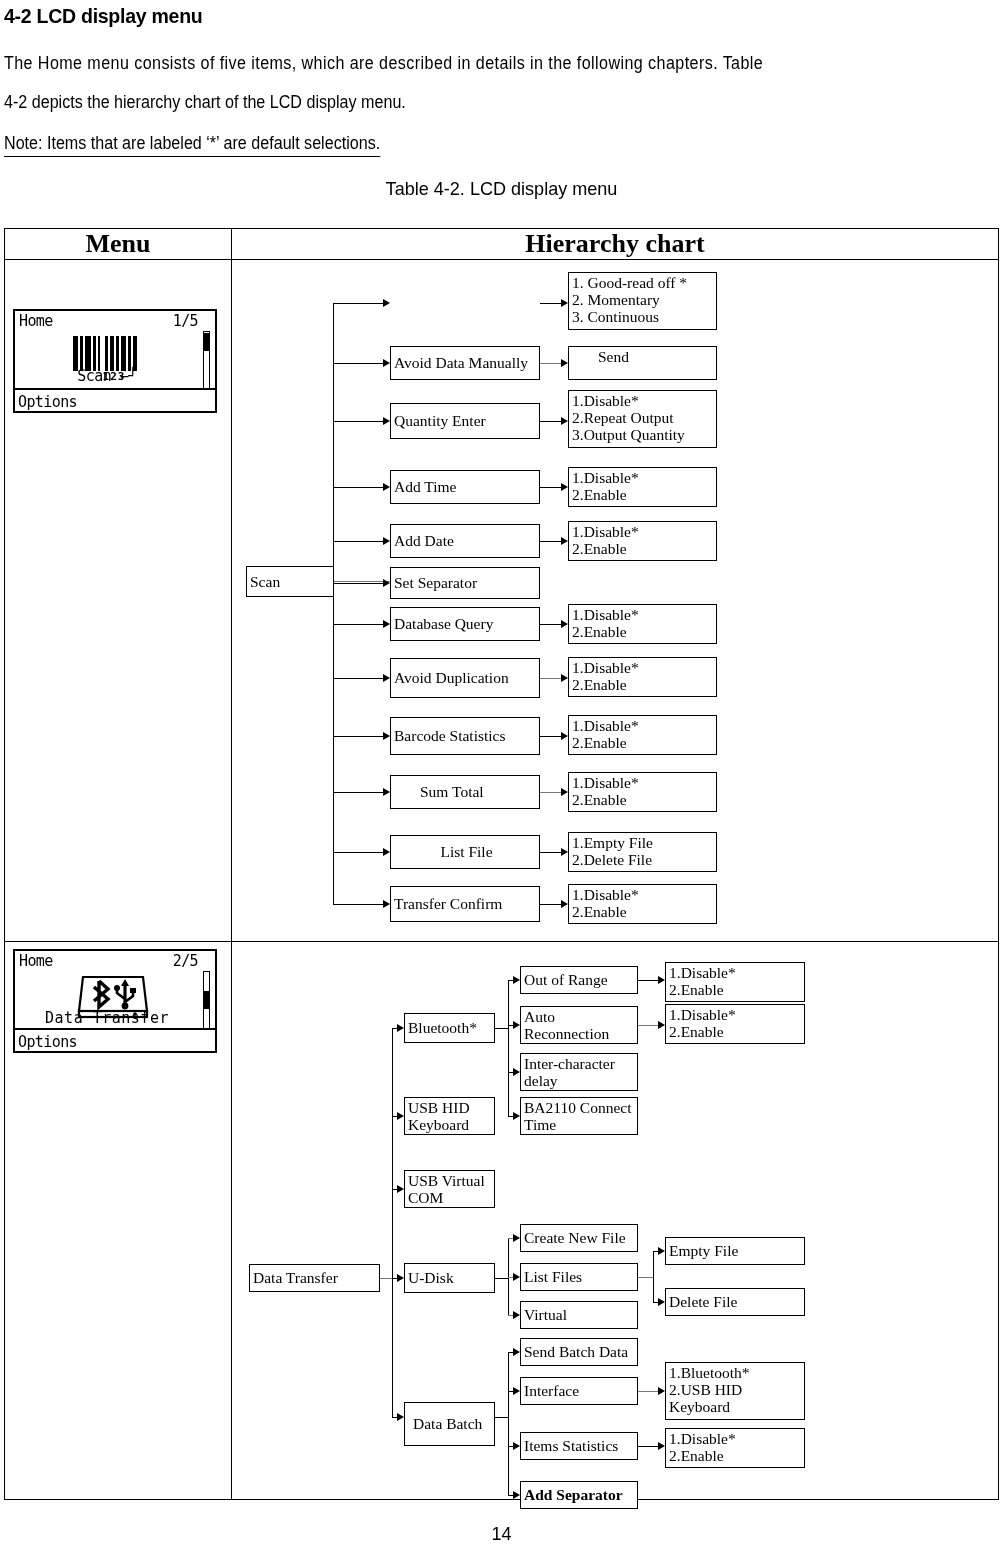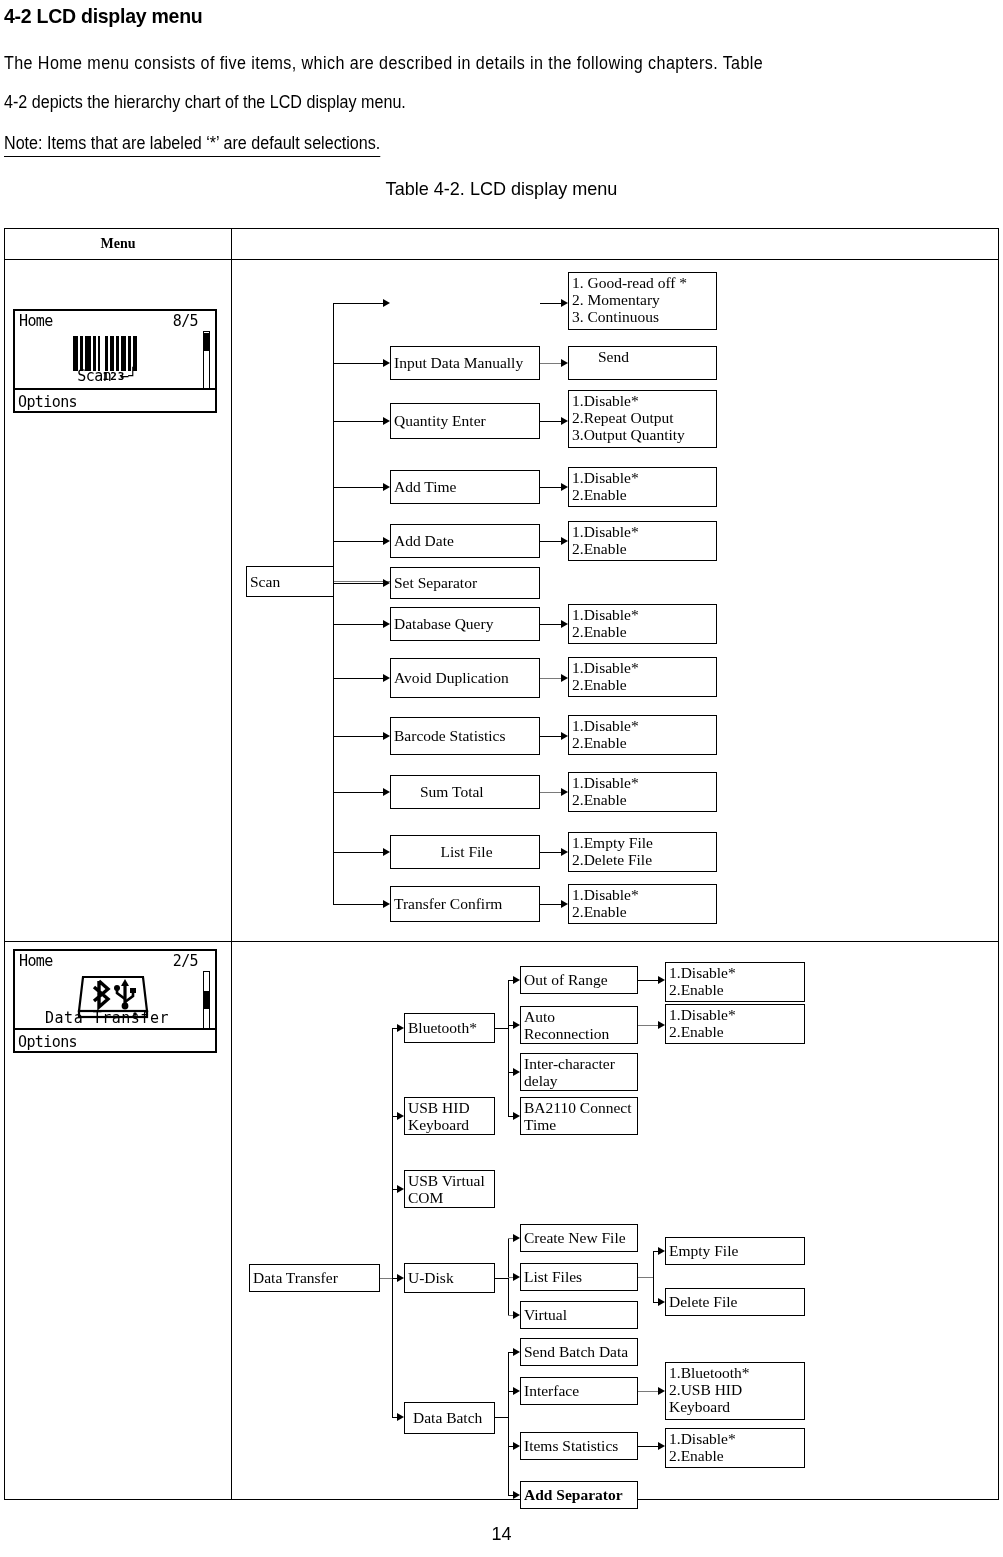--- a/index.html
+++ b/index.html
@@ -91,21 +91,21 @@
   #section-split-line { top: 712px; }
   #col-divider { left: 226px; }
 
   .th {
     position: absolute;
     top: 0;
     height: 30px;
     line-height: 30px;
     text-align: center;
     font-weight: bold;
-    font-size: 14px;
+    font-size: 26px;
     font-family: "Liberation Serif", serif;
   }
   #th-menu { left: 0; width: 226px; }
   #th-hierarchy { left: 226px; width: 768px; }
 
   
   .lcd {
     position: absolute;
     width: 204px;
     height: 104px;
@@ -268,26 +268,27 @@
 <div id="note-line">Note: Items that are labeled ‘*’ are default selections.</div>
 <div id="table-caption">Table 4-2. LCD display menu</div>
 
 <div id="table-frame">
 
   <div class="tbl-hline" id="header-row-line"></div>
   <div class="tbl-hline" id="section-split-line"></div>
   <div class="tbl-vline" id="col-divider"></div>
 
   <div class="th" id="th-menu">Menu</div>
+  <div class="th" id="th-hierarchy">Hierarchy chart</div>
 
 </div>
 
 <div class="lcd" id="lcd-scan">
   <div class="lcd-title">Home</div>
-  <div class="lcd-page">8/5</div>
+  <div class="lcd-page">1/5</div>
   <div class="lcd-scrollbar">
     <div class="lcd-scroll-thumb" id="thumb-1"></div>
   </div>
   <div id="barcode-art">
       <i style="left: 0px; width: 5px;"></i>
       <i style="left: 7px; width: 3px;"></i>
       <i style="left: 12px; width: 6px;"></i>
       <i style="left: 20px; width: 3px;"></i>
       <i style="left: 25px; width: 2px;"></i>
       <i style="left: 32px; width: 3px;"></i>
@@ -335,21 +336,21 @@
     <div class="vline" style="left: 333px; top: 303px; height: 601px;"></div>
     <div class="hline" style="left: 333px; top: 303px; width: 50px;"></div>
     <div class="arrow" style="left: 383px; top: 298.5px;"></div>
     <div class="hline" style="left: 540px; top: 303px; width: 21px;"></div>
     <div class="arrow" style="left: 561px; top: 298.5px;"></div>
     <div class="node opt" style="left: 568px; top: 272px; width: 149px; height: 58px;">1. Good-read off *
 2. Momentary
 3. Continuous</div>
     <div class="hline" style="left: 333px; top: 363px; width: 50px;"></div>
     <div class="arrow" style="left: 383px; top: 358.5px;"></div>
-    <div class="node mid" style="left: 390px; top: 346px; width: 150px; height: 34px;">Input Data Manually</div>
+    <div class="node mid" style="left: 390px; top: 346px; width: 150px; height: 34px;">Avoid Data Manually</div>
     <div class="hline thin" style="left: 540px; top: 363px; width: 21px;"></div>
     <div class="arrow" style="left: 561px; top: 358.5px;"></div>
     <div class="node opt" style="left: 568px; top: 346px; width: 149px; height: 34px; padding-left: 29px;">Send</div>
     <div class="hline" style="left: 333px; top: 421px; width: 50px;"></div>
     <div class="arrow" style="left: 383px; top: 416.5px;"></div>
     <div class="node mid" style="left: 390px; top: 403px; width: 150px; height: 36px;">Quantity Enter</div>
     <div class="hline" style="left: 540px; top: 421px; width: 21px;"></div>
     <div class="arrow" style="left: 561px; top: 416.5px;"></div>
     <div class="node opt" style="left: 568px; top: 390px; width: 149px; height: 58px;">1.Disable*
 2.Repeat Output
@@ -428,21 +429,21 @@
 Keyboard</div>
     <div class="hline" style="left: 392px; top: 1189px; width: 5px;"></div>
     <div class="arrow" style="left: 397px; top: 1184.5px;"></div>
     <div class="node mid" style="left: 404px; top: 1170px; width: 91px; height: 38px;">USB Virtual
 COM</div>
     <div class="hline" style="left: 392px; top: 1278px; width: 5px;"></div>
     <div class="arrow" style="left: 397px; top: 1273.5px;"></div>
     <div class="node mid" style="left: 404px; top: 1263px; width: 91px; height: 30px;">U-Disk</div>
     <div class="hline" style="left: 392px; top: 1417px; width: 5px;"></div>
     <div class="arrow" style="left: 397px; top: 1412.5px;"></div>
-    <div class="node mid" style="left: 404px; top: 1402px; width: 91px; height: 32px; padding-left: 8px;">Data Batch</div>
+    <div class="node mid" style="left: 404px; top: 1402px; width: 91px; height: 44px; padding-left: 8px;">Data Batch</div>
     <div class="hline" style="left: 495px; top: 1028px; width: 13px;"></div>
     <div class="vline" style="left: 508px; top: 980px; height: 136px;"></div>
     <div class="hline" style="left: 508px; top: 980px; width: 5px;"></div>
     <div class="arrow" style="left: 513px; top: 975.5px;"></div>
     <div class="node mid" style="left: 520px; top: 966px; width: 118px; height: 28px;">Out of Range</div>
     <div class="hline" style="left: 638px; top: 980px; width: 20px;"></div>
     <div class="arrow" style="left: 658px; top: 975.5px;"></div>
     <div class="node opt" style="left: 665px; top: 962px; width: 140px; height: 40px;">1.Disable*
 2.Enable</div>
     <div class="hline" style="left: 508px; top: 1025px; width: 5px;"></div>

